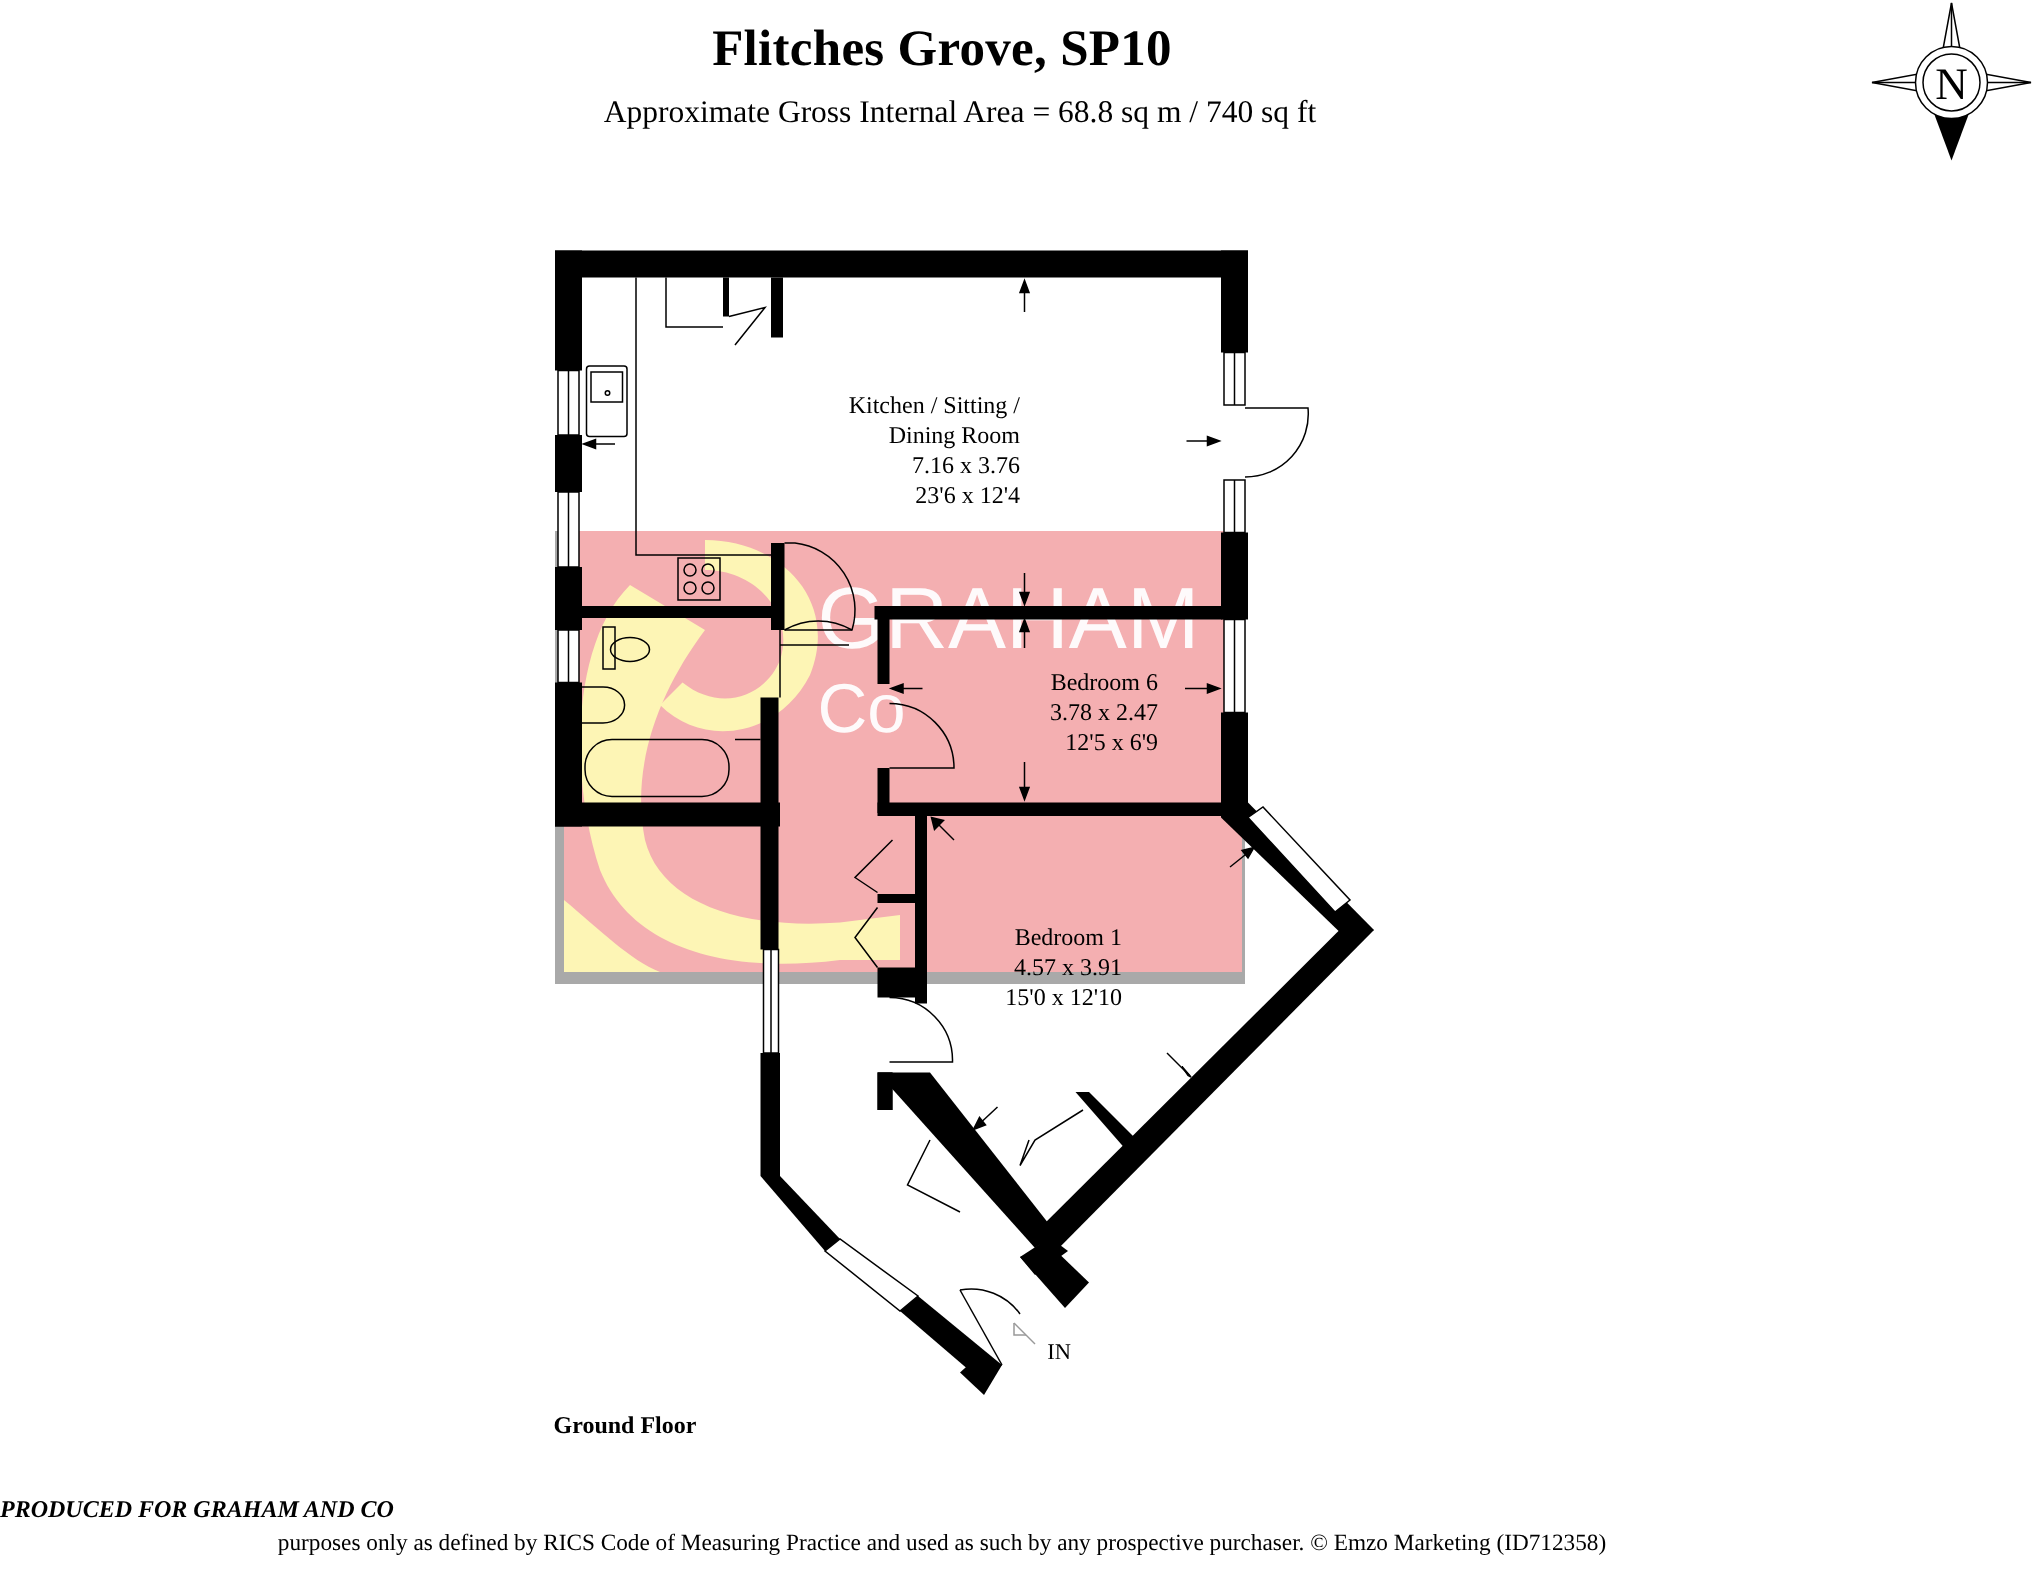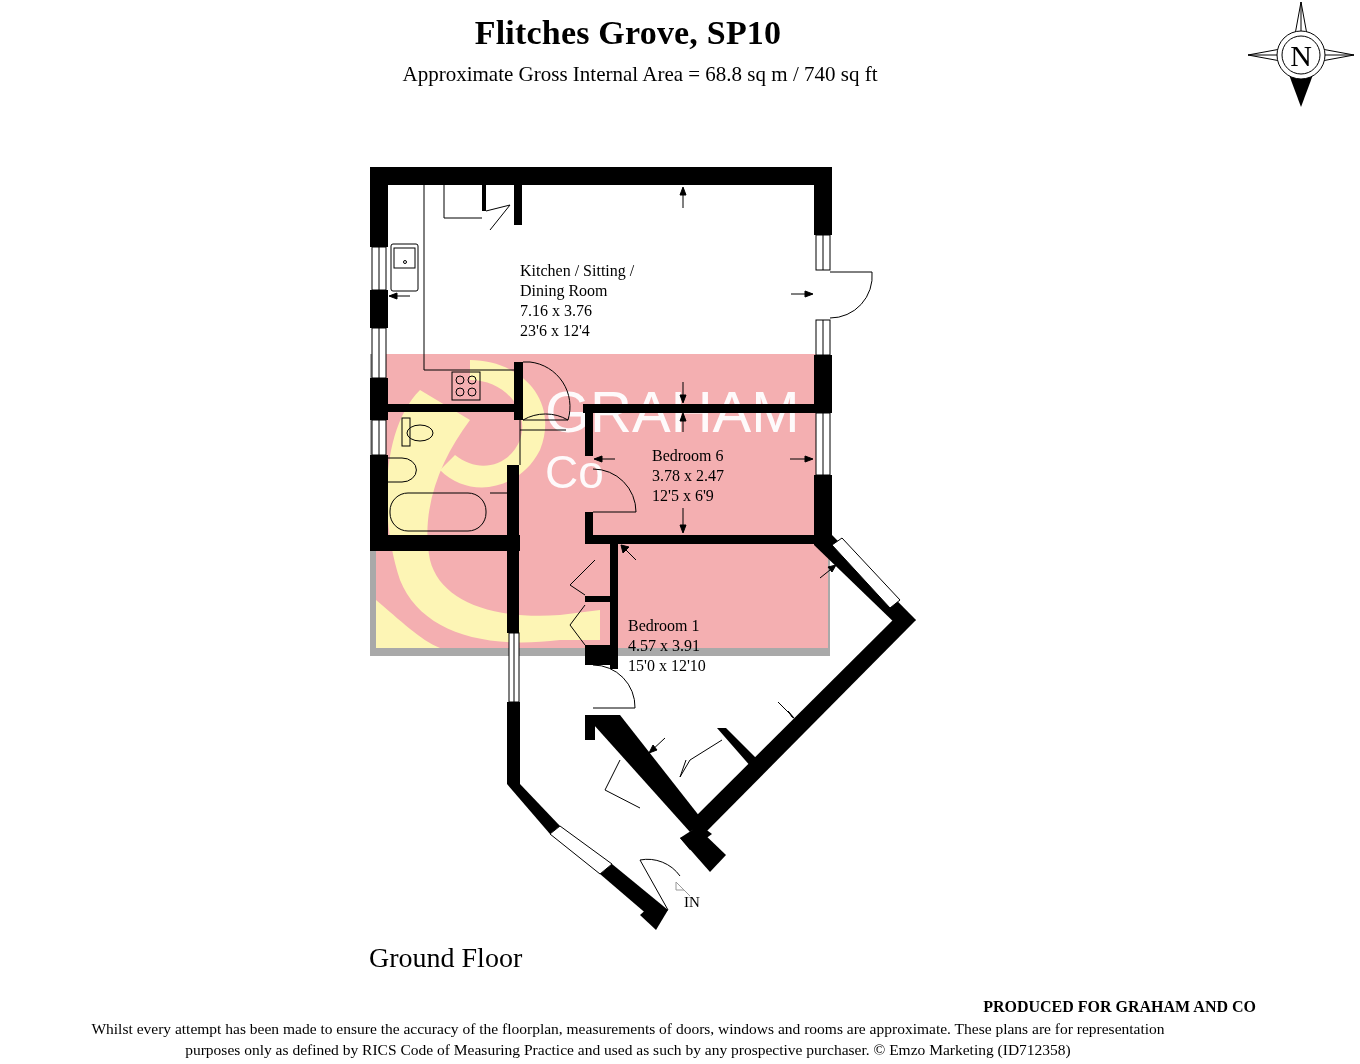--- a/index.html
+++ b/index.html
@@ -1,23 +1,23 @@
 <!DOCTYPE html>
 <html><head>
   <meta charset="utf-8">
   <style>
     html, body { margin: 0; padding: 0; background: #ffffff; }
     body { width: 1360px; height: 1064px; position: relative; overflow: hidden; font-family: "Liberation Serif", serif; color: #000; }
     .title { position: absolute; top: 14px; left: 0; width: 1256px; text-align: center; font-weight: bold; font-size: 34px; letter-spacing: 0.2px; }
     .subtitle { position: absolute; top: 62px; left: 0; width: 1256px; text-align: center; font-size: 21px; padding-left: 12px; }
     .compass { position: absolute; left: 1246px; top: 0; width: 110px; height: 110px; }
     .plan { position: absolute; left: 0; top: 0; width: 1360px; height: 1064px; }
-    .room-label { position: absolute; text-align: left; font-size: 16px; line-height: 20px; }
-    .floor-label { position: absolute; left: 369px; top: 942px; font-weight: normal; font-size: 28px; }
-    .produced { position: absolute; top: 998px; left: 0; width: 1256px; text-align: right; font-weight: bold; font-size: 16px; }
+    .room-label { position: absolute; text-align: right; font-size: 16px; line-height: 20px; }
+    .floor-label { position: absolute; left: 369px; top: 942px; font-weight: bold; font-size: 16px; }
+    .produced { position: absolute; top: 998px; left: 0; width: 1256px; text-align: left; font-weight: bold; font-size: 16px; font-style: italic; }
     .disclaimer { position: absolute; top: 1019px; left: 0; width: 1256px; text-align: center; font-size: 15.5px; line-height: 20.5px; }
   </style>
 </head>
 <body>
 
 <div class="title">Flitches Grove, SP10</div>
 <div class="subtitle">Approximate Gross Internal Area = 68.8 sq m / 740 sq ft</div>
 
 <svg class="compass" viewBox="0 0 110 110">
   <g fill="none" stroke="#000" stroke-width="1">
@@ -199,15 +199,14 @@
   <div>Bedroom 1</div>
   <div>4.57 x 3.91</div>
   <div>15'0 x 12'10</div>
 </div>
 <div class="room-label" style="left:684px; top:892px; width:30px; font-size:15px;">IN</div>
 
 <div class="floor-label">Ground Floor</div>
 
 <div class="produced">PRODUCED FOR GRAHAM AND CO</div>
 <div class="disclaimer">
-  <div>Whilst every attempt has been made to ensure the accuracy of the floorplan, measurements of doors, windows and rooms are approximate. These plans are for representation</div>
   <div>purposes only as defined by RICS Code of Measuring Practice and used as such by any prospective purchaser. © Emzo Marketing (ID712358)</div>
 </div>
 
 </body></html>

